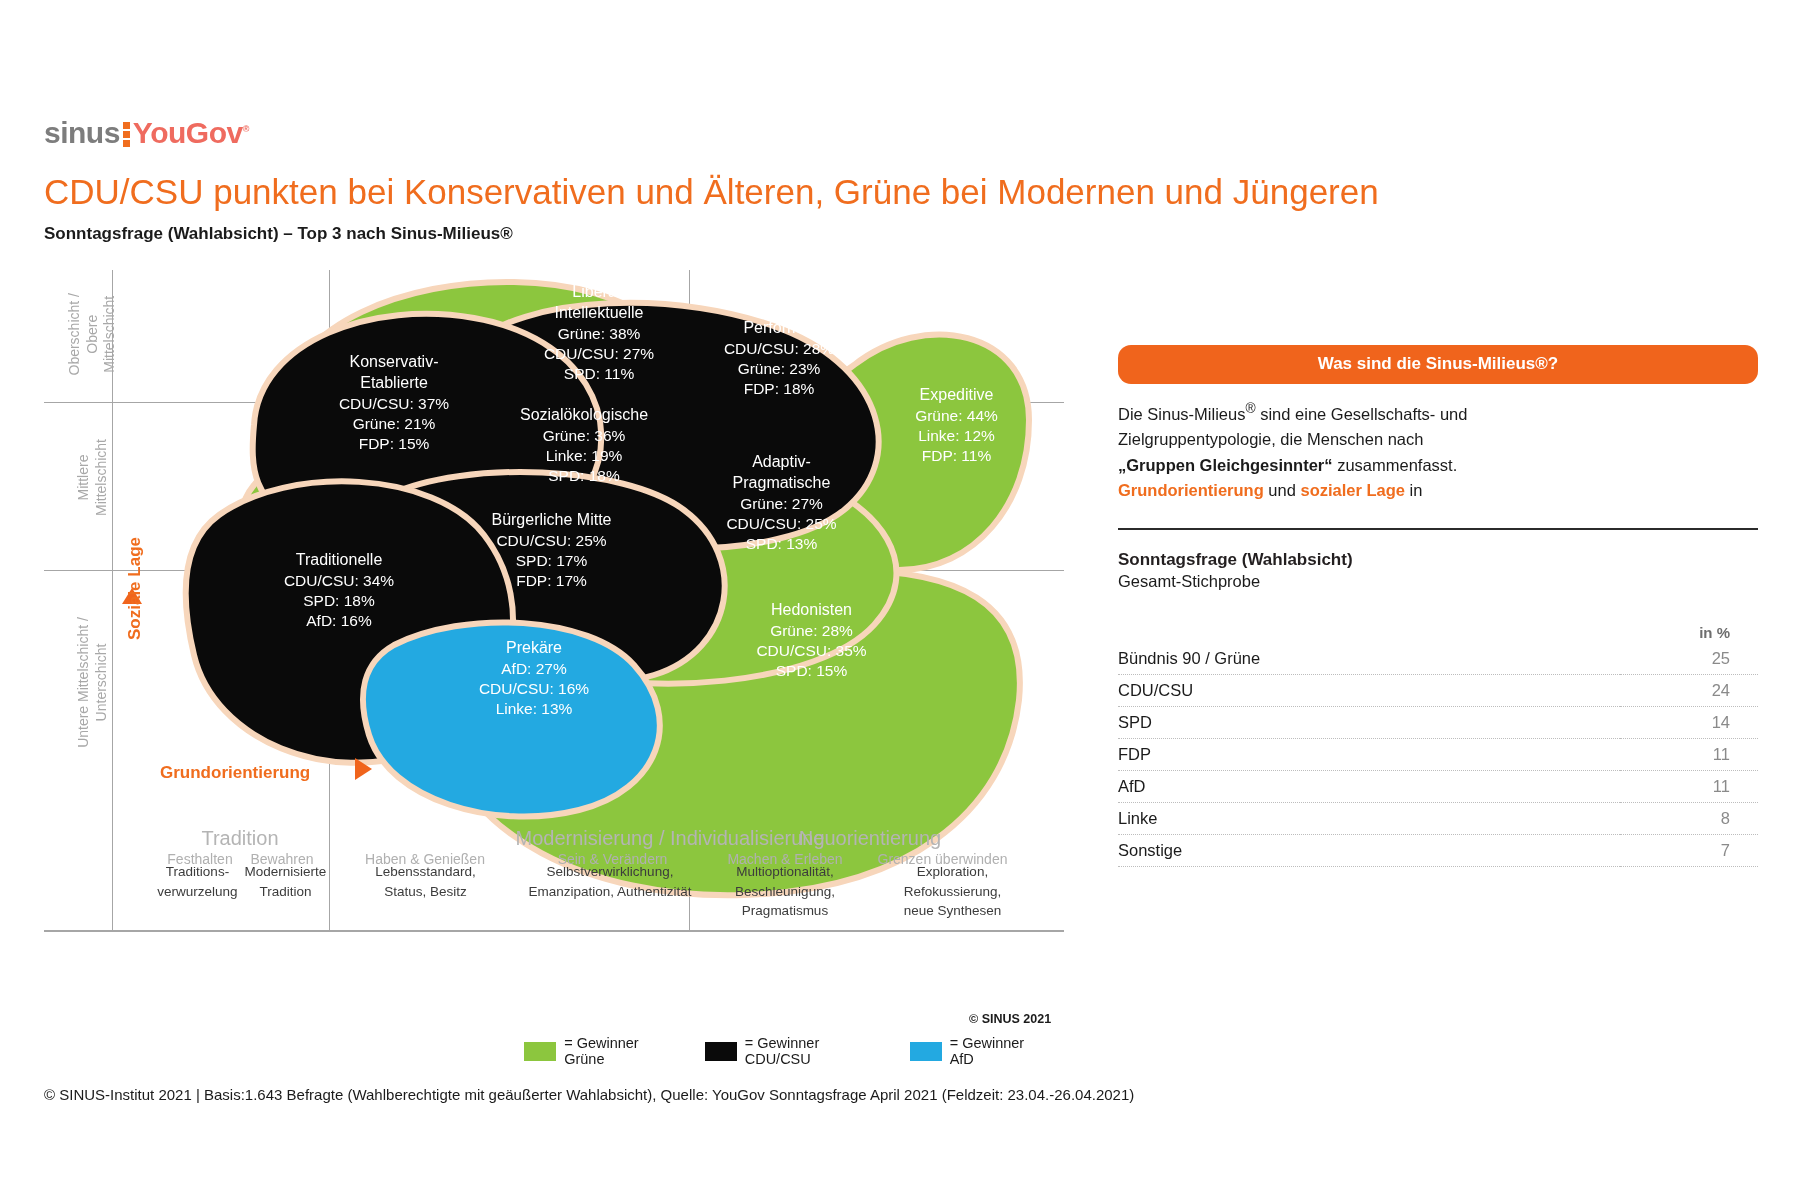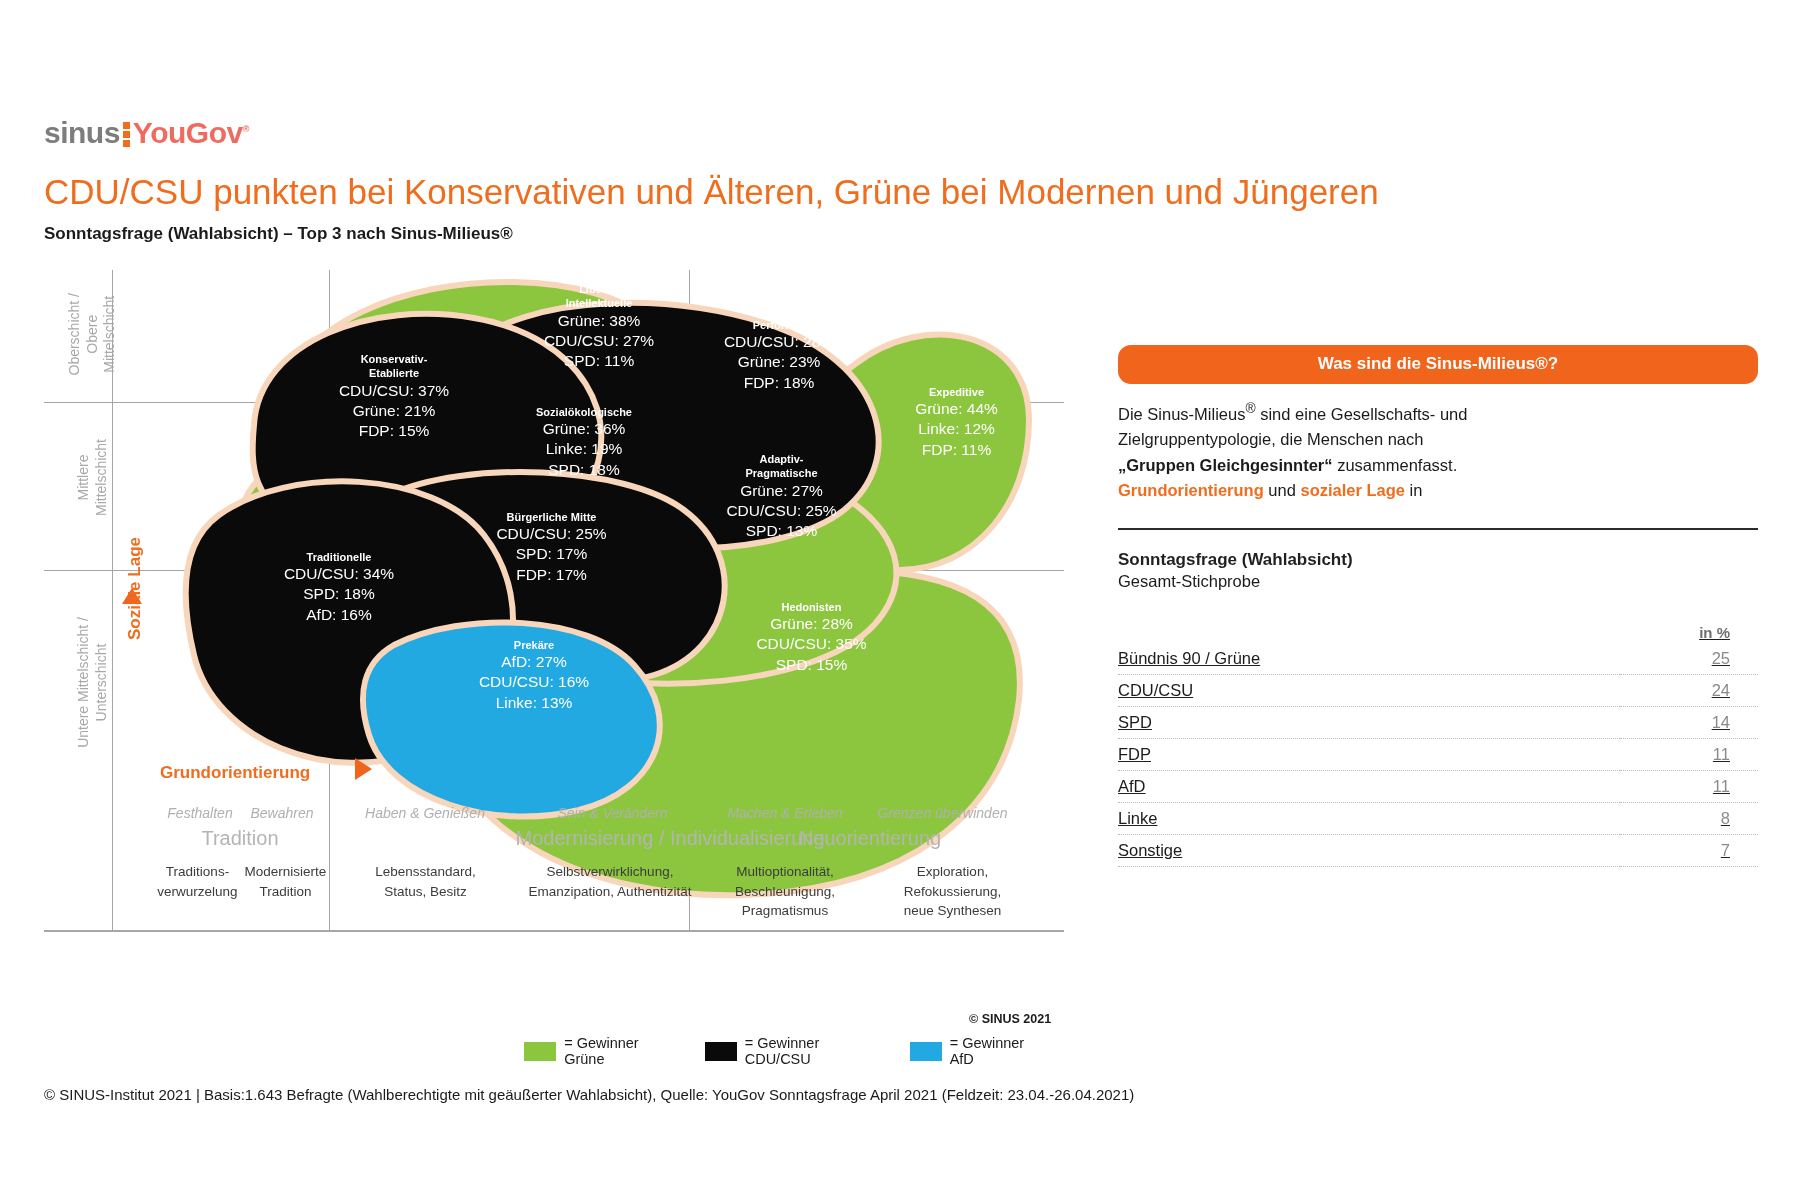--- a/index.html
+++ b/index.html
@@ -54,45 +54,45 @@
     position:absolute;left:160px;top:763px;color:#f06d1e;font-weight:700;font-size:17px;white-space:nowrap;
   }
   #tri-right{
     position:absolute;left:355px;top:758px;width:0;height:0;
     border-top:11px solid transparent;border-bottom:11px solid transparent;
     border-left:17px solid #f0641c;
   }
 
   
   .blob-label{position:absolute;text-align:center;line-height:1.30;pointer-events:none;}
-  .blob-label .nm{font-weight:700;font-size:11px;display:block;}
+  .blob-label .nm{font-weight:400;font-size:16px;display:block;}
   .blob-label .vl{font-size:15.5px;display:block;}
   .lt{color:#ffffff;}
 
   
   #legend{position:absolute;left:480px;top:765px;display:flex;align-items:center;gap:10px;font-size:14.5px;color:#1b1b1b;}
   #legend .sw{width:34px;height:19px;display:inline-block;}
   #legend .it{display:flex;align-items:center;gap:8px;margin-right:18px;}
   #sinus-copy{position:absolute;left:925px;top:742px;font-size:12.5px;font-weight:700;color:#1b1b1b;}
 
   
-  .axis-it{position:absolute;font-style:italic;color:#b0b0b0;font-size:14px;text-align:center;white-space:nowrap;}
+  .axis-it{position:absolute;color:#b0b0b0;font-size:14px;text-align:center;white-space:nowrap;margin-top:46px;}
   .axis-big{position:absolute;color:#b4b4b4;font-size:20px;text-align:center;white-space:nowrap;}
   .axis-sm{position:absolute;color:#3c3c3c;font-size:13.5px;text-align:center;line-height:1.45;}
 
   
   #panel{position:absolute;left:1118px;top:345px;width:640px;}
   #panel-hd{background:#f0641c;color:#fff;font-weight:700;font-size:17px;text-align:center;padding:9px 0 10px;border-radius:13px;}
   #panel-body{font-size:16.5px;line-height:1.55;color:#1b1b1b;padding-top:14px;}
   #panel-body .or{color:#f06d1e;font-weight:700;}
   #panel-body .bd{font-weight:700;}
   #panel-rule{border-top:2px solid #2b2b2b;margin-top:24px;}
   #panel-q{font-weight:700;font-size:17px;margin-top:20px;}
   #panel-s{font-size:16.5px;margin-top:2px;color:#1b1b1b;}
-  #tbl{width:100%;border-collapse:collapse;margin-top:32px;font-size:16.5px;text-decoration:underline;}
+  #tbl{width:100%;border-collapse:collapse;margin-top:32px;font-size:16.5px;}
   #tbl th{font-weight:700;text-align:right;color:#6e6e6e;font-size:15px;padding-bottom:2px;border:0;}
   #tbl th.l{text-align:left;}
   #tbl td{padding:6px 0 6px;border-bottom:1px dotted #bdbdbd;}
   #tbl td.l{text-align:left;color:#1b1b1b;}
   #tbl td.r{text-align:right;color:#8a8a8a;width:110px;padding-right:28px;}
   #tbl tr:first-child td{border-top:0;}
 
   
   #footer{position:absolute;left:44px;top:1086px;font-size:15px;color:#1b1b1b;white-space:nowrap;}
 </style>

